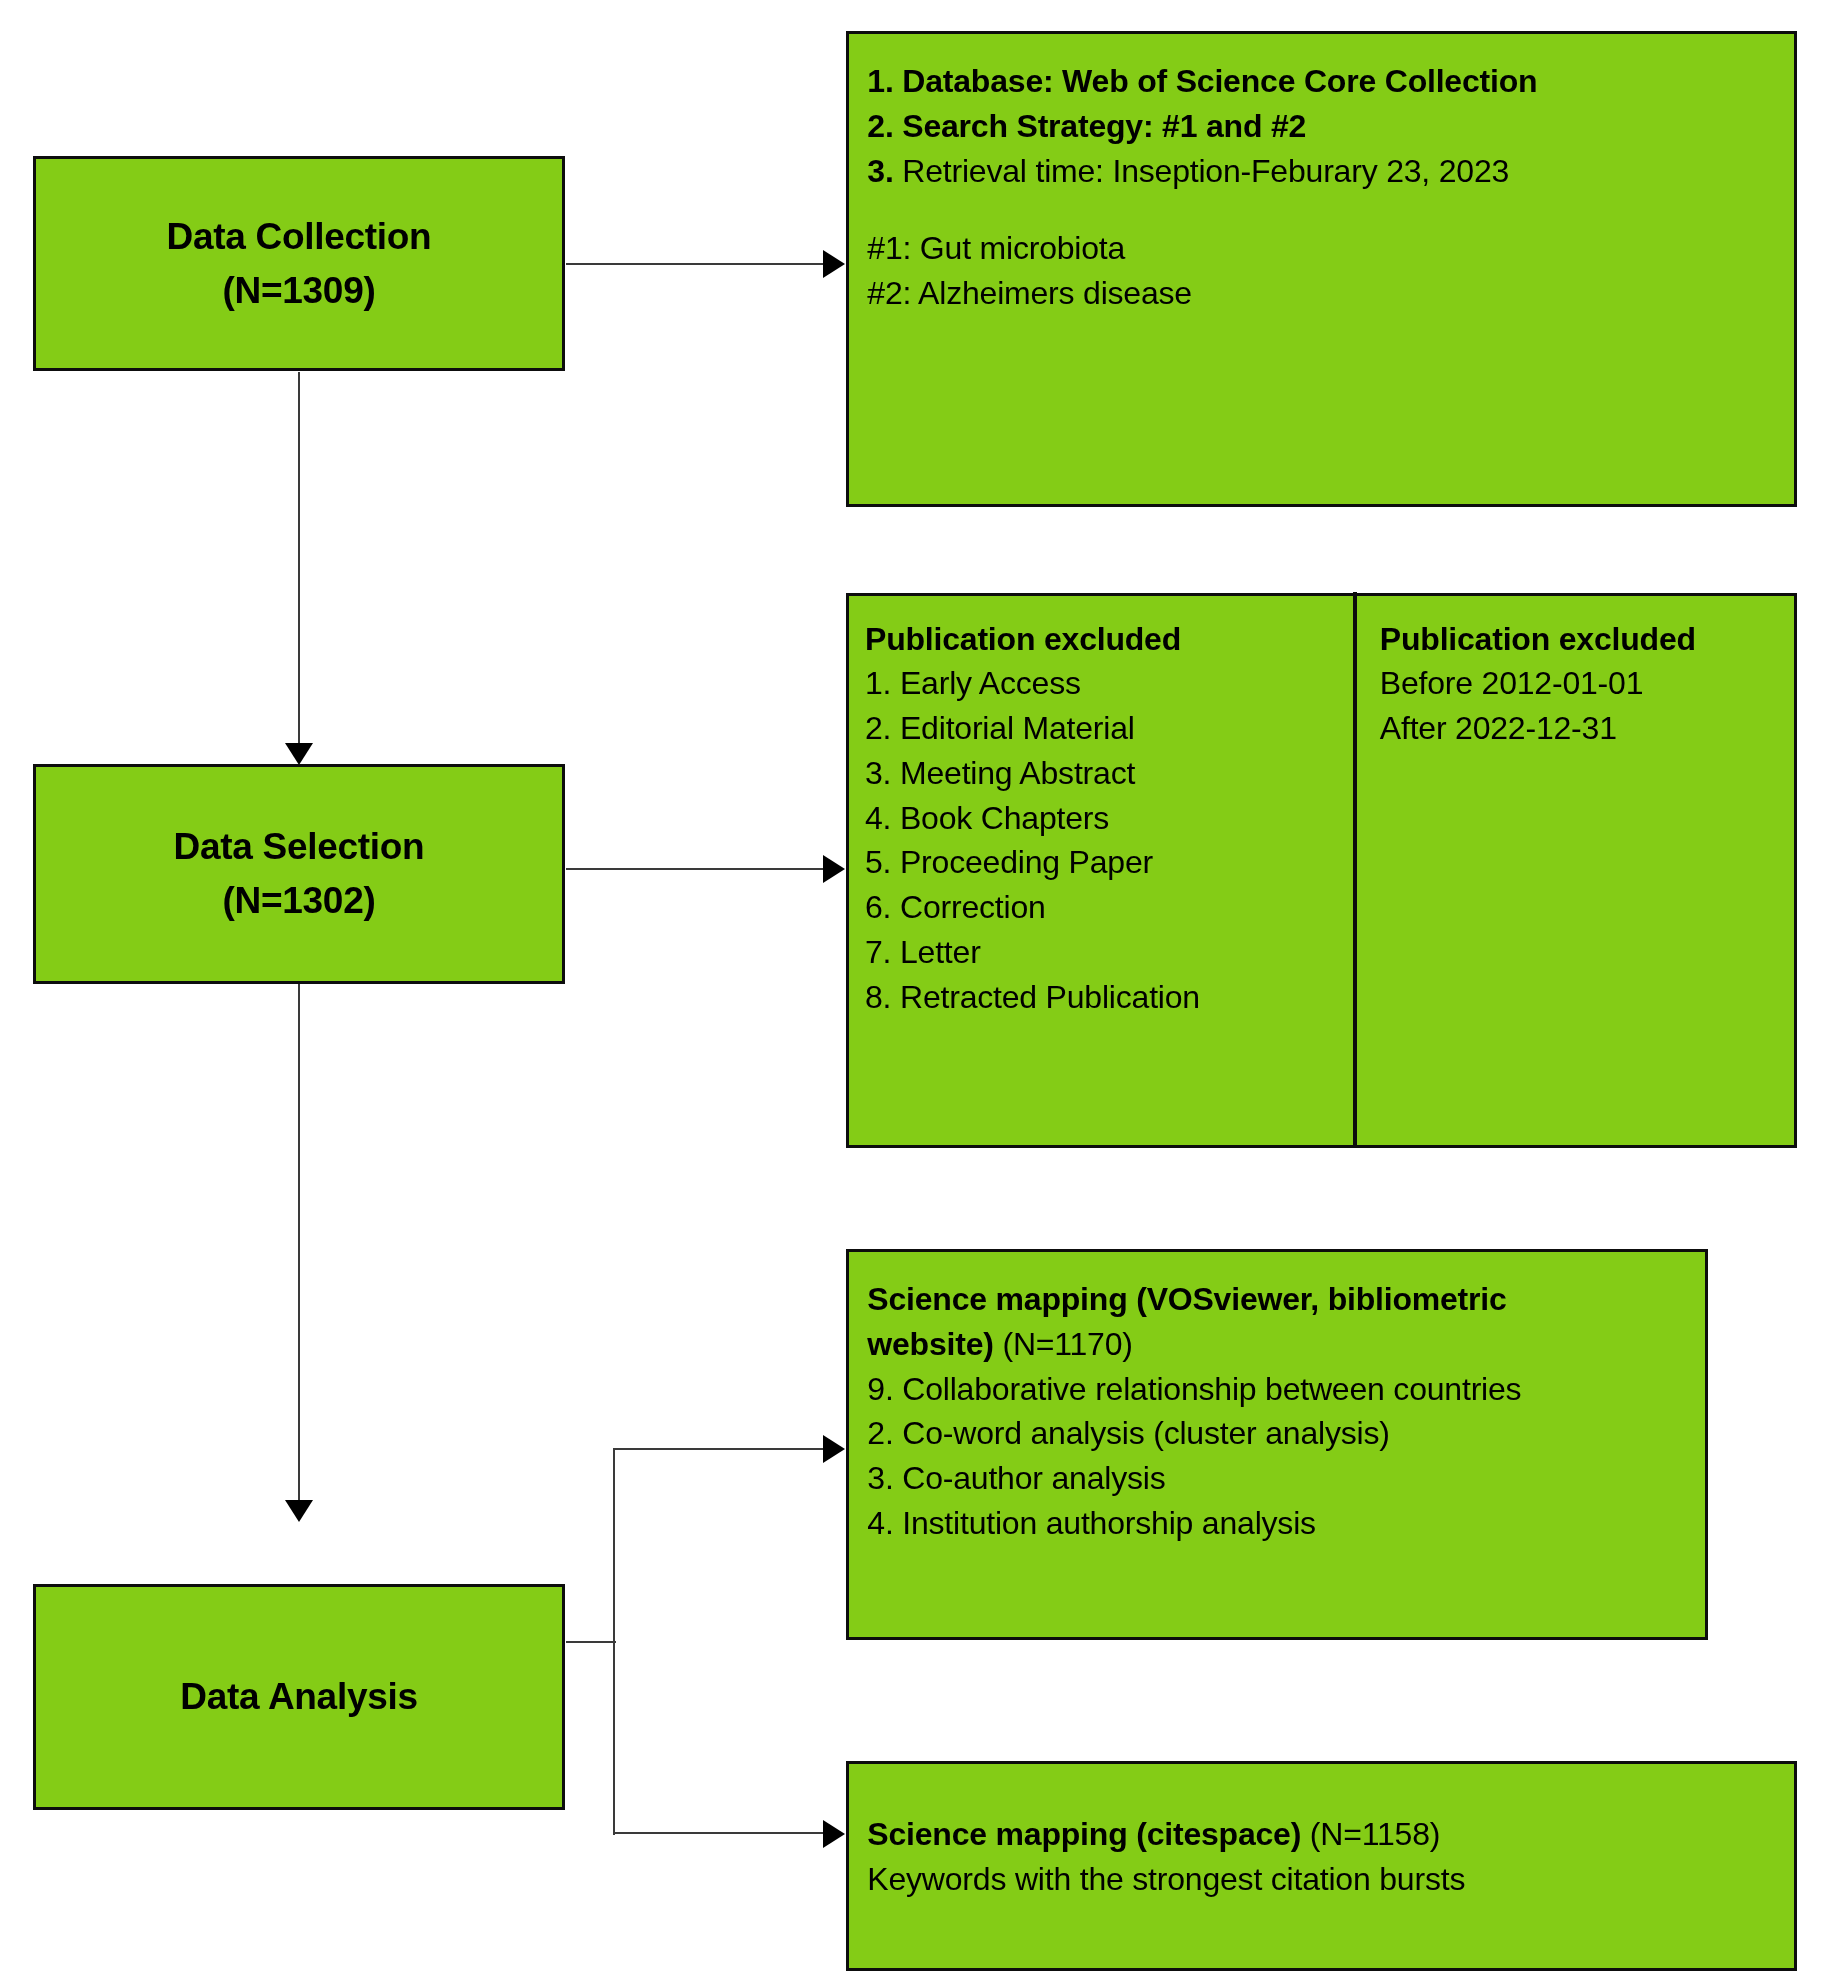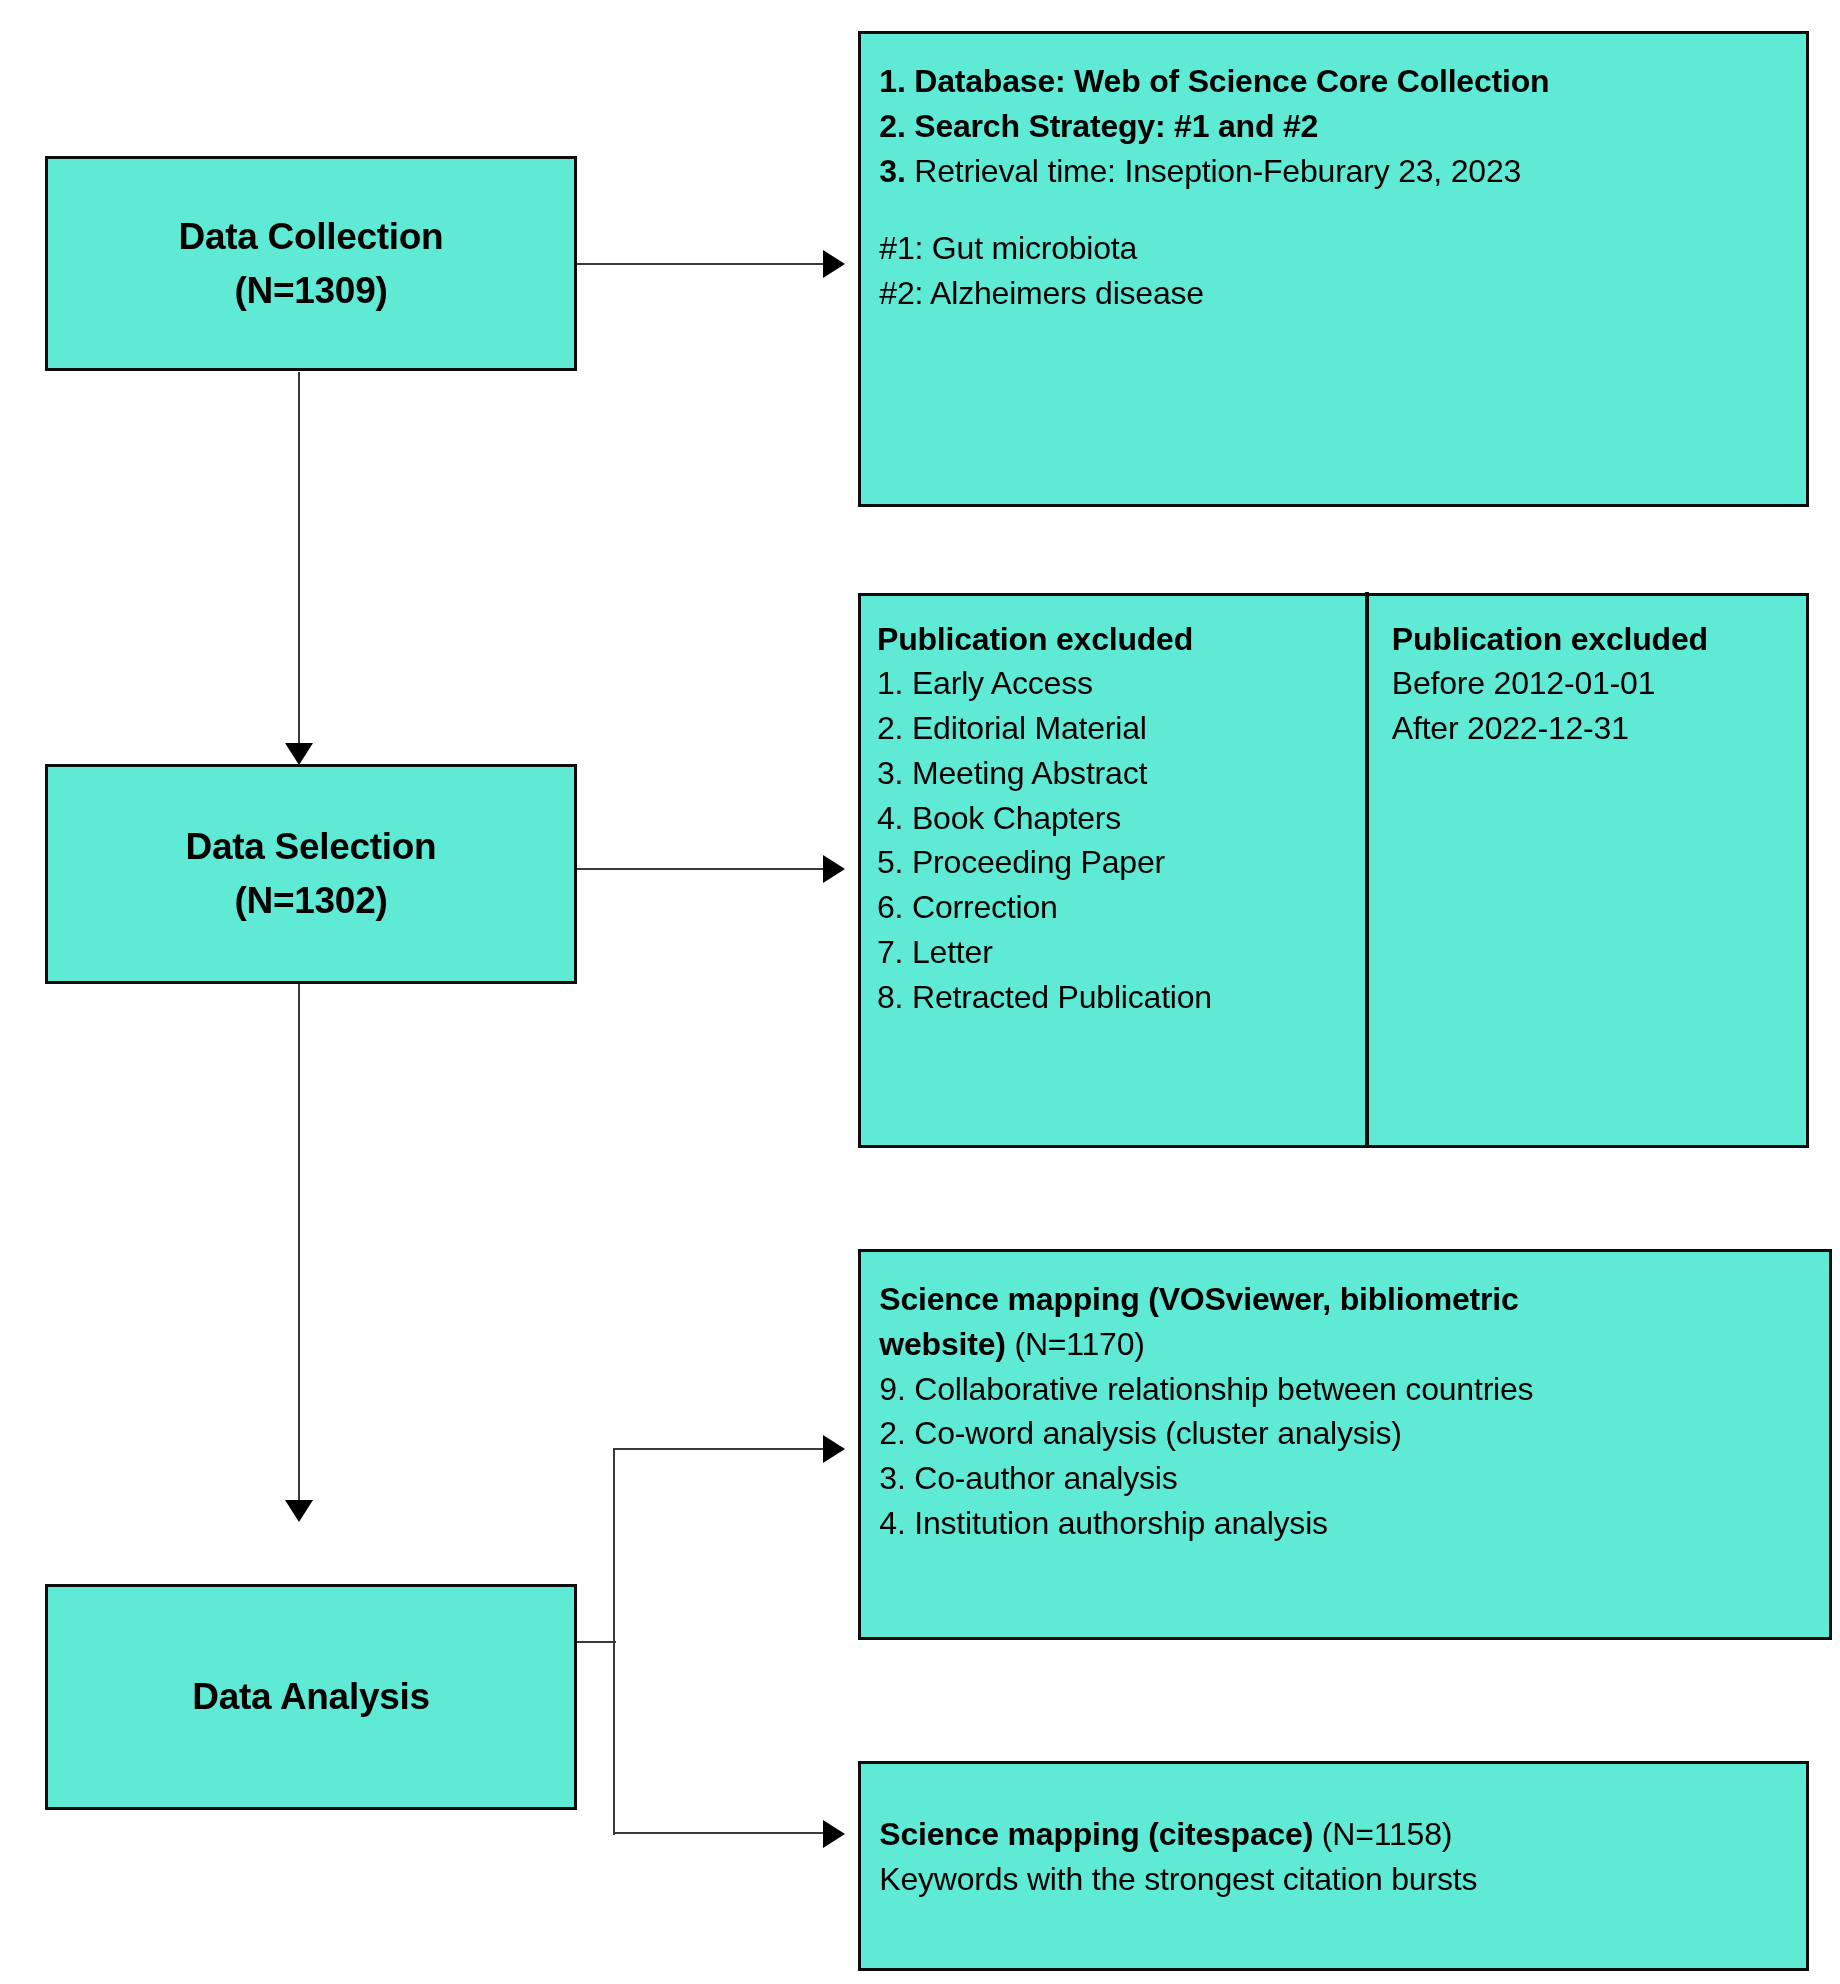--- a/index.html
+++ b/index.html
@@ -15,22 +15,21 @@
     position: relative;
     width: 1841px;
     height: 1985px;
     background: #ffffff;
     overflow: hidden;
   }
   .box {
     position: absolute;
     box-sizing: border-box;
     border: 3.8px solid #0d0d0d;
-    background: #5eead4;
-    margin-left: 12px;
+    background: #84cc16;
   }
   .stage-box {
     display: flex;
     flex-direction: column;
     align-items: center;
     justify-content: center;
     text-align: center;
     font-weight: bold;
     font-size: 37px;
     line-height: 1.45;
@@ -148,21 +147,21 @@
         <div style="width:420px; padding-left:21.5px;">
           <div class="dline b">Publication excluded</div>
           <div class="dline">Before 2012-01-01</div>
           <div class="dline">After 2022-12-31</div>
         </div>
       </div>
     </div>
     <div class="divider-v" style="left:504px; top:-3.8px; height:555px;"></div>
   </div>
 
-  <div class="box detail-box" style="left:846px; top:1249px; width:974px; height:391px;">
+  <div class="box detail-box" style="left:846px; top:1249px; width:862px; height:391px;">
     <div class="dline b wrapline">Science mapping (VOSviewer, bibliometric</div>
     <div class="dline"><span class="b">website)</span><span> (N=1170)</span></div>
     <div class="dline">9. Collaborative relationship between countries</div>
     <div class="dline">2. Co-word analysis (cluster analysis)</div>
     <div class="dline">3. Co-author analysis</div>
     <div class="dline">4. Institution authorship analysis</div>
   </div>
 
   <div class="box detail-box" style="left:846px; top:1761px; width:951px; height:210px; padding-top:48px;">
     <div class="dline"><span class="b">Science mapping (citespace)</span><span> (N=1158)</span></div>

